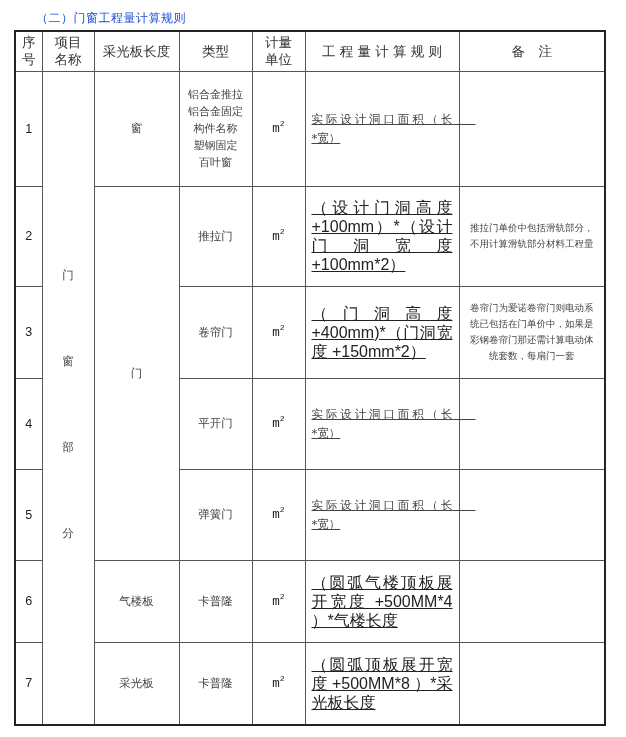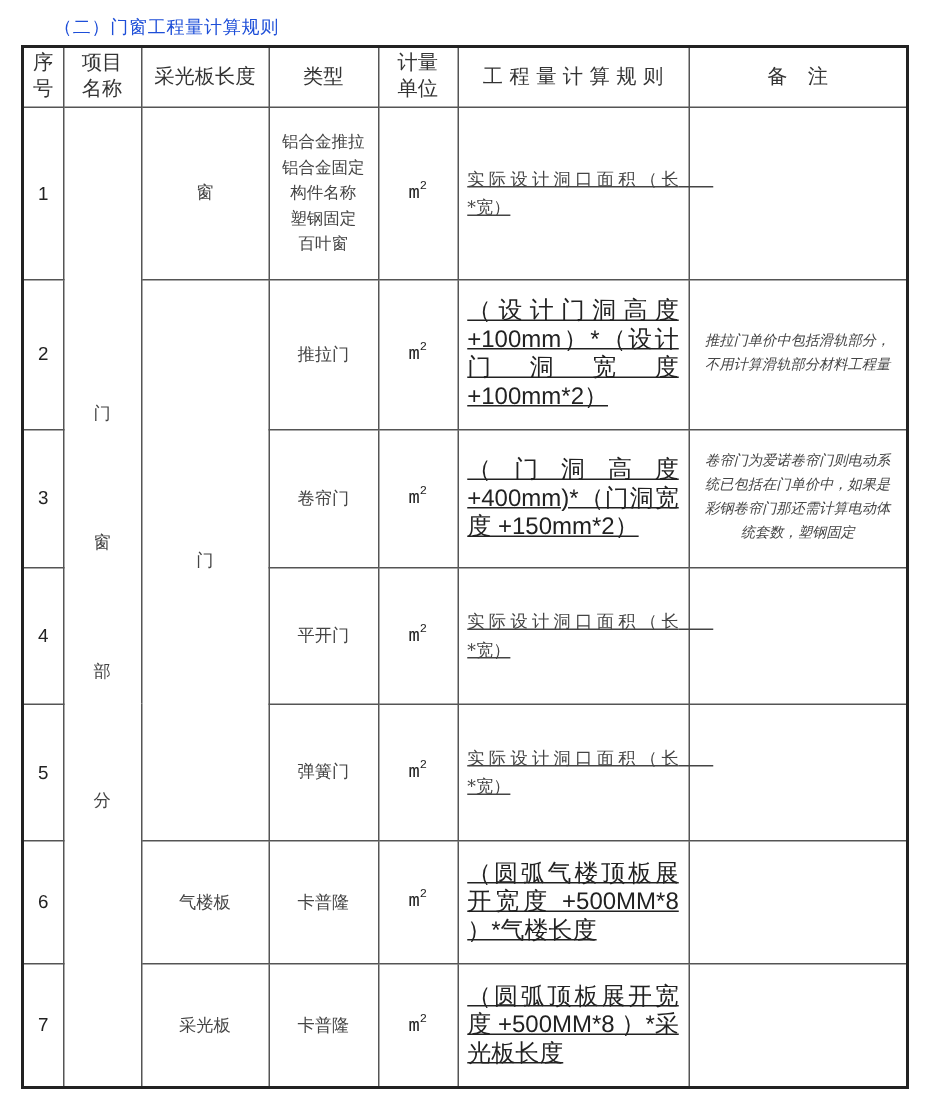--- a/index.html
+++ b/index.html
@@ -29,21 +29,21 @@
   .unit sup { font-size: 8px; position: relative; top: -1px; }
   .cat { font-size: 11.5px; line-height: 86px; }
   .types { line-height: 17px; font-size: 11px; }
   .rule {
     text-align: left !important; padding: 0 6px !important;
     font-size: 11.5px; line-height: 19px;
   }
   .rule .en { font-family: "Liberation Sans", "DejaVu Sans", sans-serif; color: #222; font-size: 16px; }
   .note {
     text-align: center; padding: 0 6px !important;
-    font-size: 9.5px; line-height: 16px; color: #444; font-style: italic;
+    font-size: 9.5px; line-height: 16px; color: #444;
   }
   .justify { text-align: justify; text-align-last: left; text-decoration: underline; }
 </style>
 </head>
 <body>
 
 <div class="title">（二）门窗工程量计算规则</div>
 
 <table class="rules">
   <colgroup>
@@ -100,21 +100,21 @@
     <td class="note">推拉门单价中包括滑轨部分，不用计算滑轨部分材料工程量</td>
   </tr>
 
   <tr style="height:92px">
     <td class="num">3</td>
     <td>卷帘门</td>
     <td class="unit"><span>m</span><sup>2</sup></td>
     <td class="rule">
           <div class="justify en">（门洞高度 +400mm)*（门洞宽度 +150mm*2）</div>
         </td>
-    <td class="note">卷帘门为爱诺卷帘门则电动系统已包括在门单价中，如果是彩钢卷帘门那还需计算电动体统套数，塑钢固定</td>
+    <td class="note">卷帘门为爱诺卷帘门则电动系统已包括在门单价中，如果是彩钢卷帘门那还需计算电动体统套数，每扇门一套</td>
   </tr>
 
   <tr style="height:91px">
     <td class="num">4</td>
     <td>平开门</td>
     <td class="unit"><span>m</span><sup>2</sup></td>
     <td class="rule">
           <div class="justify">实际设计洞口面积（长　　*宽）</div>
         </td>
     <td class="note"></td>
@@ -129,21 +129,21 @@
         </td>
     <td class="note"></td>
   </tr>
 
   <tr style="height:82px">
     <td class="num">6</td>
     <td>气楼板</td>
     <td>卡普隆</td>
     <td class="unit"><span>m</span><sup>2</sup></td>
     <td class="rule">
-          <div class="justify en">（圆弧气楼顶板展开宽度 +500MM*8 ）*气楼长度</div>
+          <div class="justify en">（圆弧气楼顶板展开宽度 +500MM*4 ）*气楼长度</div>
         </td>
     <td class="note"></td>
   </tr>
 
   <tr style="height:83px">
     <td class="num">7</td>
     <td>采光板</td>
     <td>卡普隆</td>
     <td class="unit"><span>m</span><sup>2</sup></td>
     <td class="rule">

